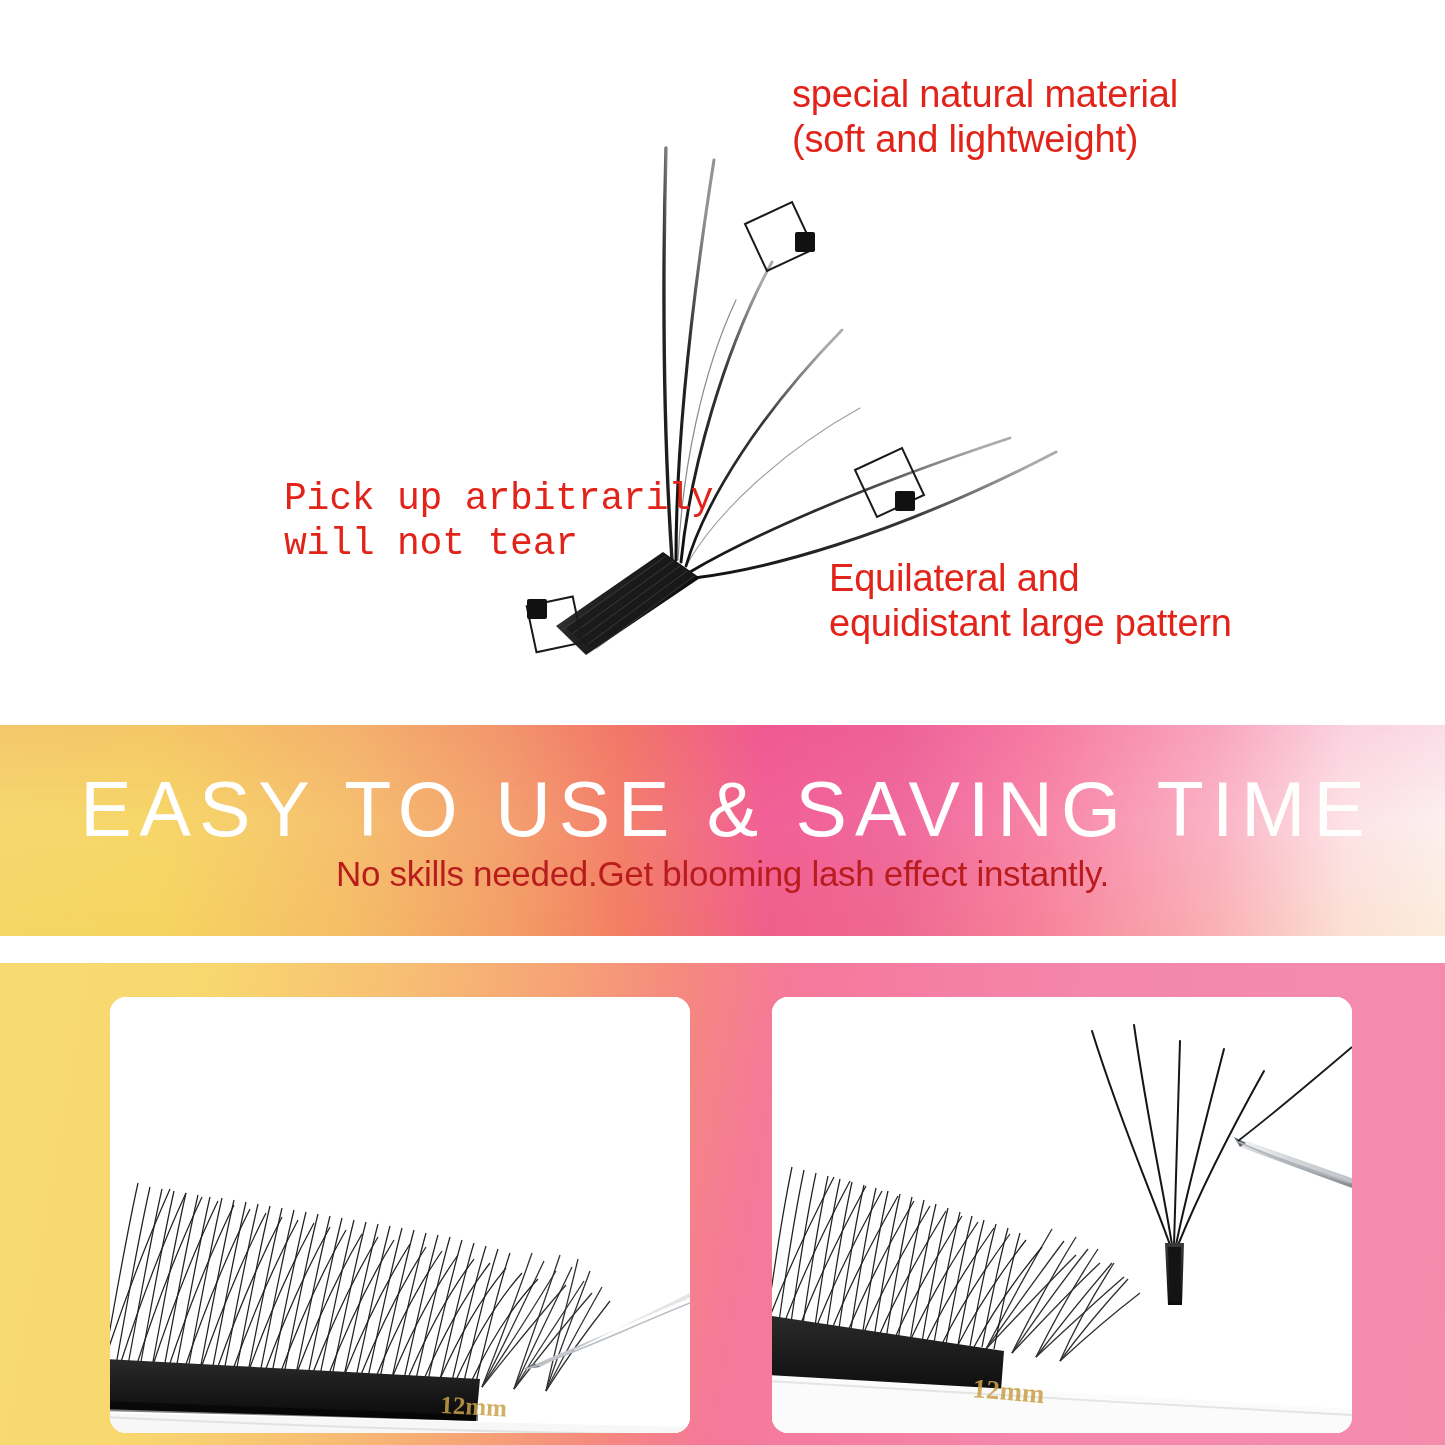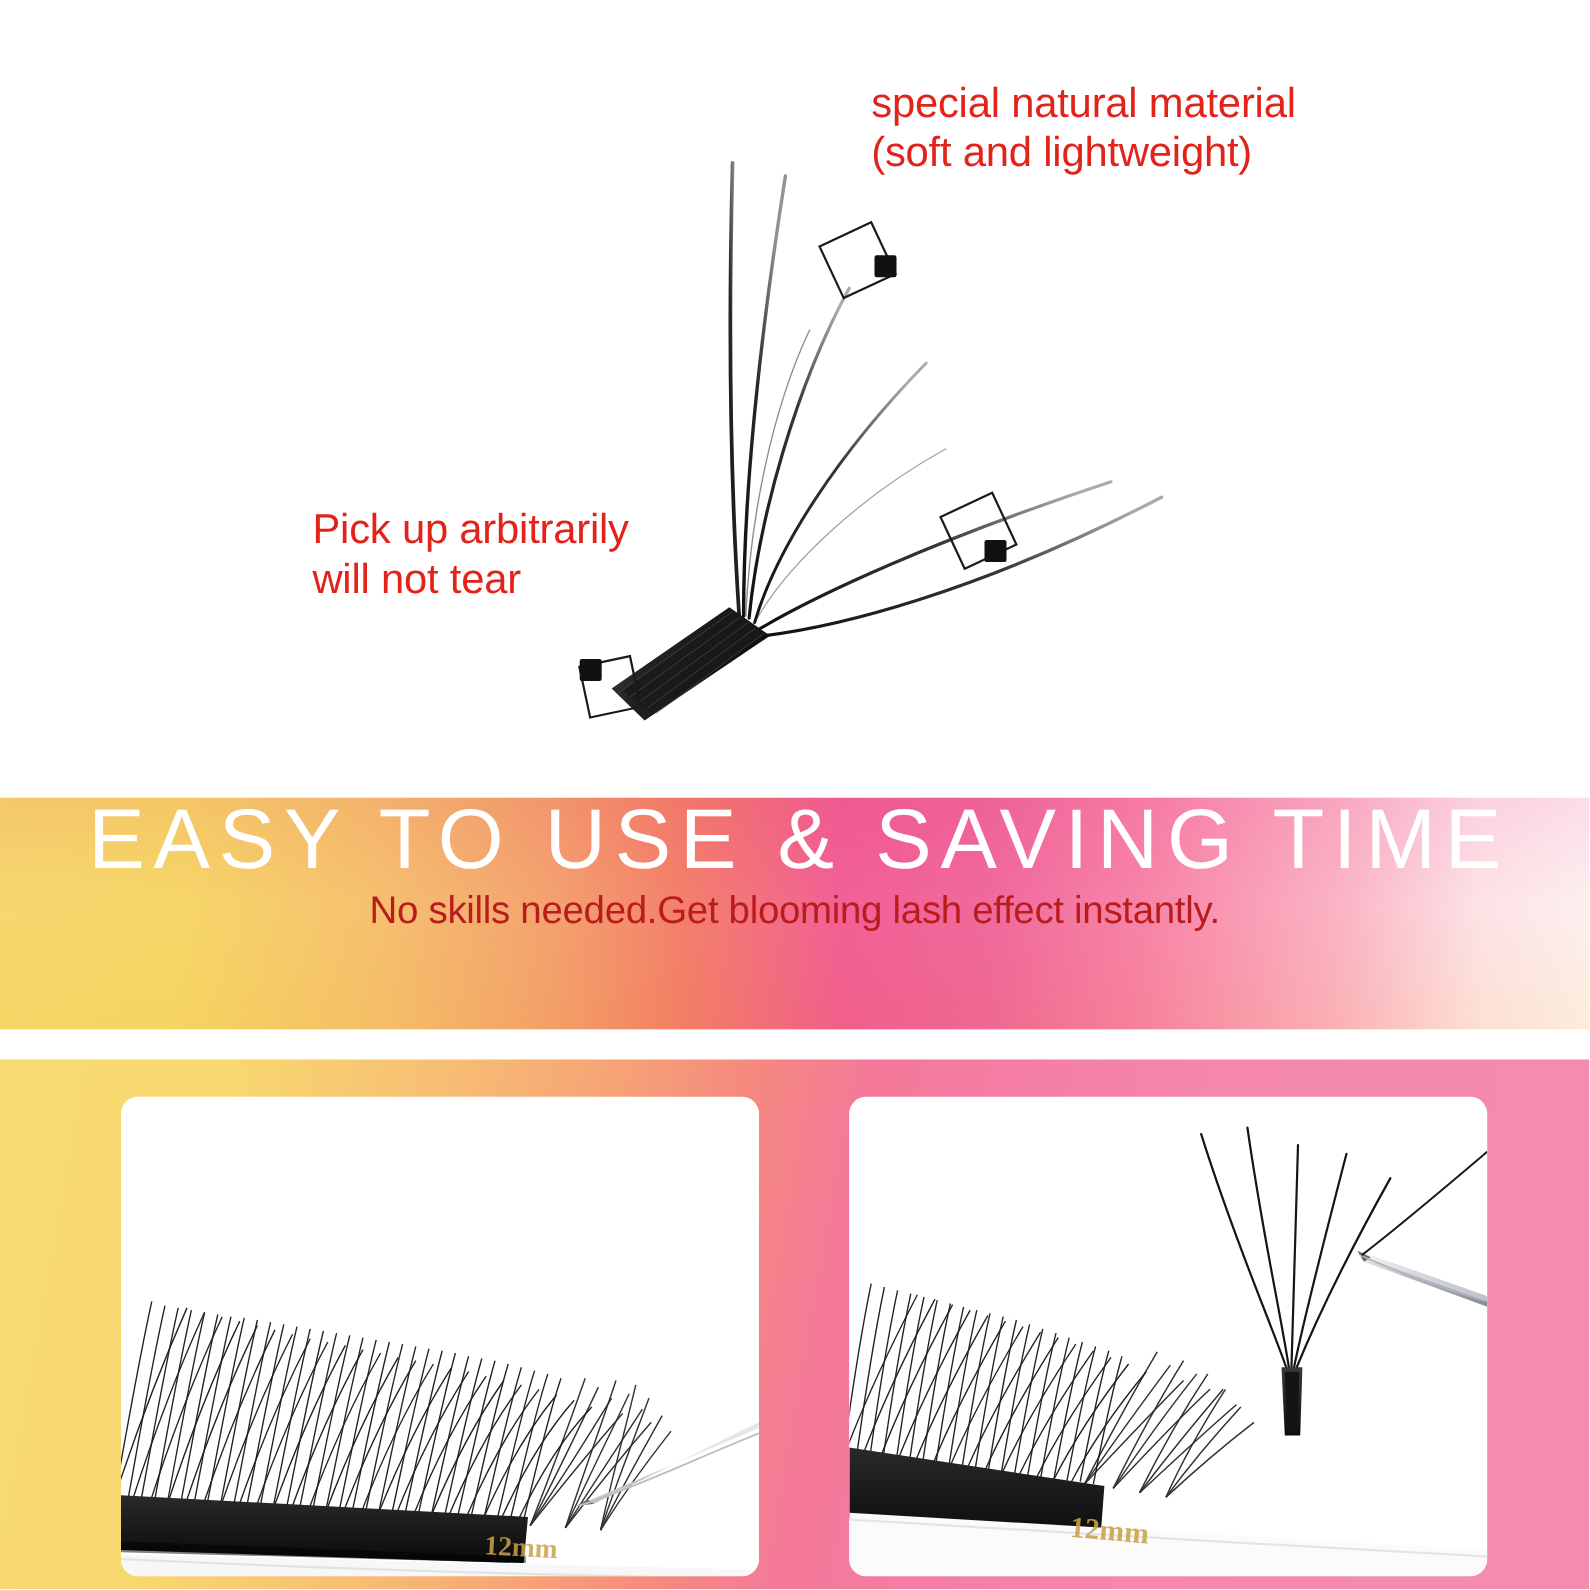--- a/index.html
+++ b/index.html
@@ -36,21 +36,22 @@
     font-weight: 400;
     letter-spacing: -0.2px;
     white-space: pre-line;
   }
   #callout-material {
     left: 792px;
     top: 72px;
   }
   #callout-pickup {
     left: 284px;
-    top: 460px;
+    top: 477px;
+    font-family: Liberation Mono, monospace;
   }
   #callout-pattern {
     left: 829px;
     top: 556px;
   }
 
   
   #banner {
     position: absolute;
     left: 0; top: 725px;
@@ -82,20 +83,21 @@
         rgba(248,214,100,0.34) 100%);
     mix-blend-mode: multiply;
     opacity: .55;
   }
   #banner-inner {
     position: absolute;
     inset: 0;
     display: flex;
     flex-direction: column;
     align-items: center;
+    justify-content: center;
   }
   #banner-title {
     color: #ffffff;
     font-size: 77px;
     font-weight: 400;
     letter-spacing: 8px;
     line-height: 1;
     margin: 0 0 8px 0;
     text-indent: 8px;
   }
@@ -221,20 +223,22 @@
       </g>
     </g>
   </svg>
 
   <div class="callout" id="callout-material">special natural material
 (soft and lightweight)</div>
 
   <div class="callout" id="callout-pickup">Pick up arbitrarily
 will not tear</div>
 
+  <div class="callout" id="callout-pattern">Equilateral and
+equidistant large pattern</div>
 </div>
 
 <div id="banner">
   <div id="banner-grad-a"></div>
   <div id="banner-grad-b"></div>
   <div id="banner-inner">
     <div id="banner-title">EASY TO USE &amp; SAVING TIME</div>
     <div id="banner-subtitle">No skills needed.Get blooming lash effect instantly.</div>
   </div>
 </div>

